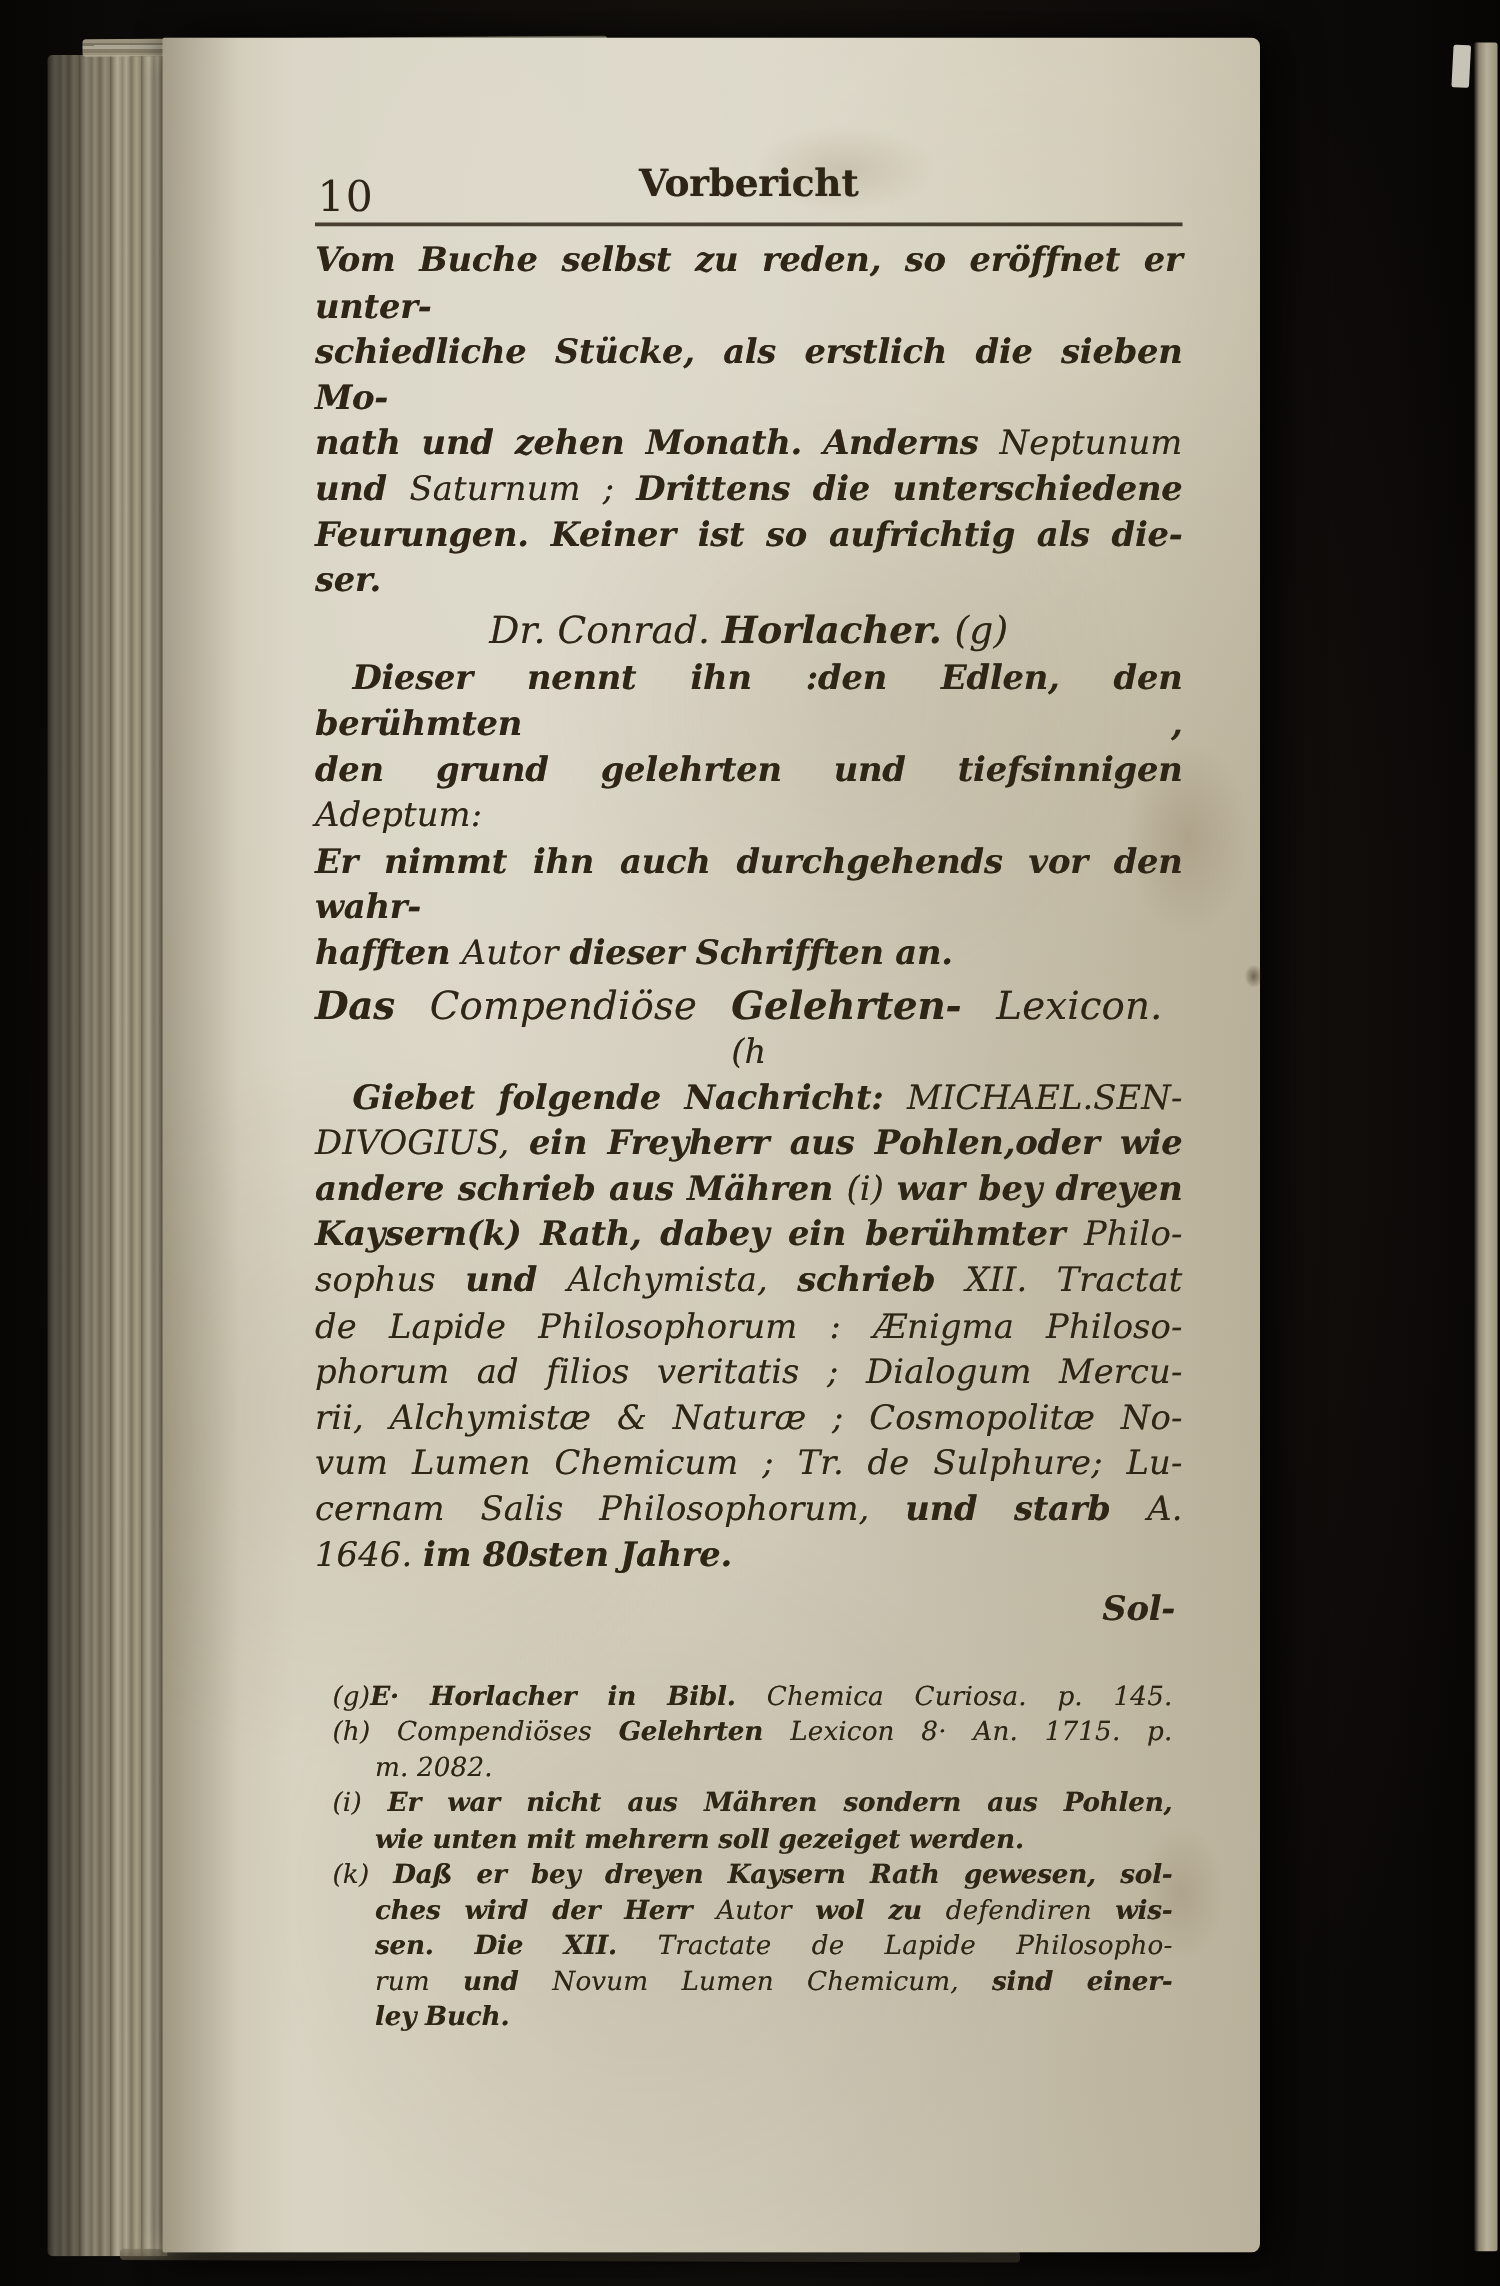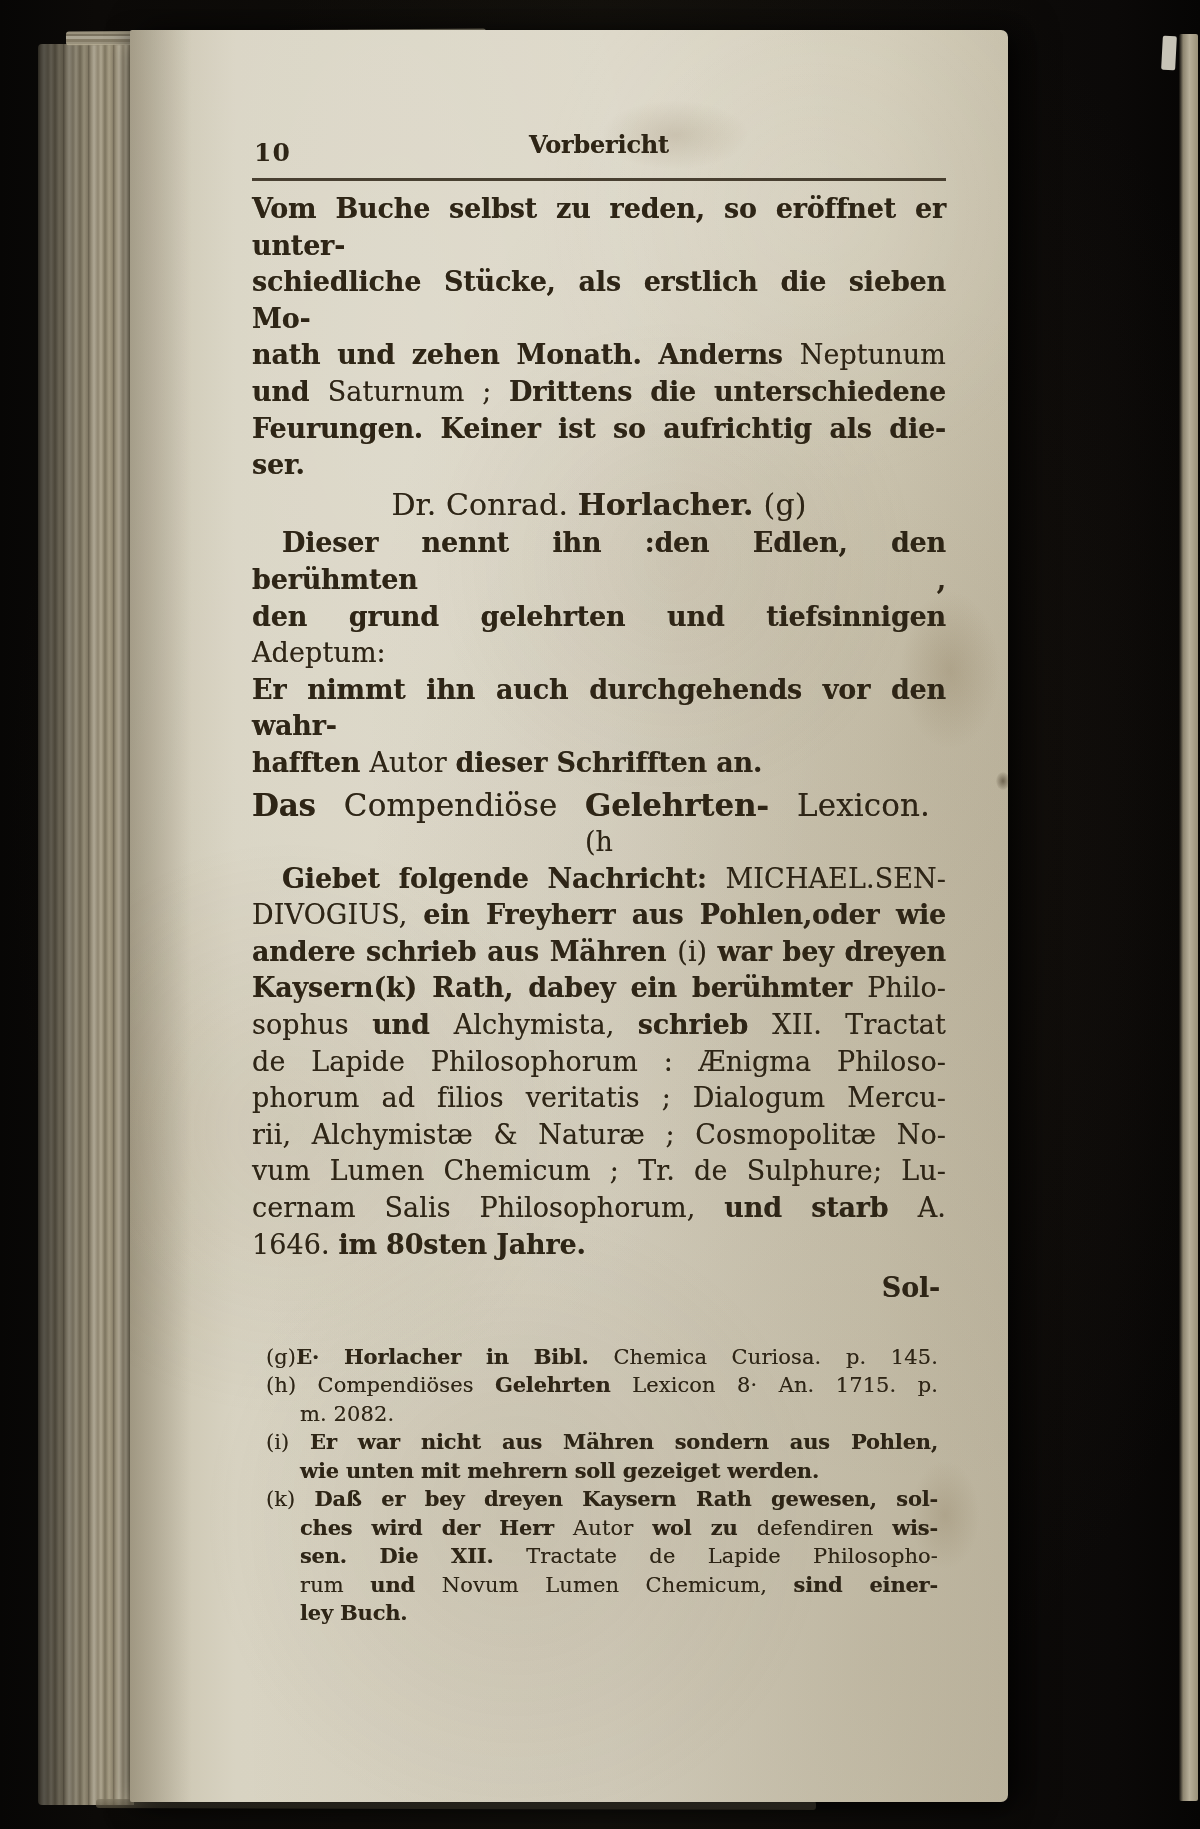--- a/index.html
+++ b/index.html
@@ -72,32 +72,32 @@
     background:#e9e5d7;opacity:.85;border-radius:2px;transform:rotate(3deg);
   }
 
   
   .text-block{
     position:absolute;left:122px;top:100px;width:694px;
     color:#2e2516;
   }
   .header-row{position:relative;height:44px;text-align:center;}
   .page-number{
-    position:absolute;left:2px;top:8px;font-size:25px;font-weight:bold;letter-spacing:1px;
+    position:absolute;left:2px;top:8px;font-size:34px;font-weight:normal;letter-spacing:1px;
   }
   .header-title{
-    font-size:24px;font-weight:bold;letter-spacing:1.5px;
+    font-size:30px;font-weight:bold;letter-spacing:1.5px;
     text-shadow:0 0 0.6px rgba(46,37,22,0.55);
   }
   .header-rule{border:0;border-top:3.5px solid #2e2516;margin:4px 0 0 0;opacity:.85;}
 
   .body-lines{margin-top:10px;font-size:27px;line-height:36.6px;}
   .fns{margin-top:36px;margin-left:14px;width:672px;font-size:21px;line-height:28.5px;}
 
-  .line{text-align:justify;text-align-last:justify;text-shadow:0 0 0.5px rgba(46,37,22,0.5);}
+  .line{text-align:justify;text-align-last:justify;text-shadow:0 0 0.5px rgba(46,37,22,0.5);font-style:italic;}
   .line.a-l{text-align:center;text-align-last:left;}
   .line.a-c{text-align:center;text-align-last:center;}
   .line.a-r{text-align:right;text-align-last:right;}
   .body-lines .line.in1{text-indent:30px;}
   .fns .line.in1{padding-left:34px;text-indent:0;}
   .line.h1{font-size:30px;margin:3px 0 2px 0;}
   .line.h2{font-size:31px;margin:5px 16px 1px 0;}
   .line.catch{margin-top:7px;padding-right:6px;}
 
   .frak{font-weight:bold;letter-spacing:-0.2px;}

